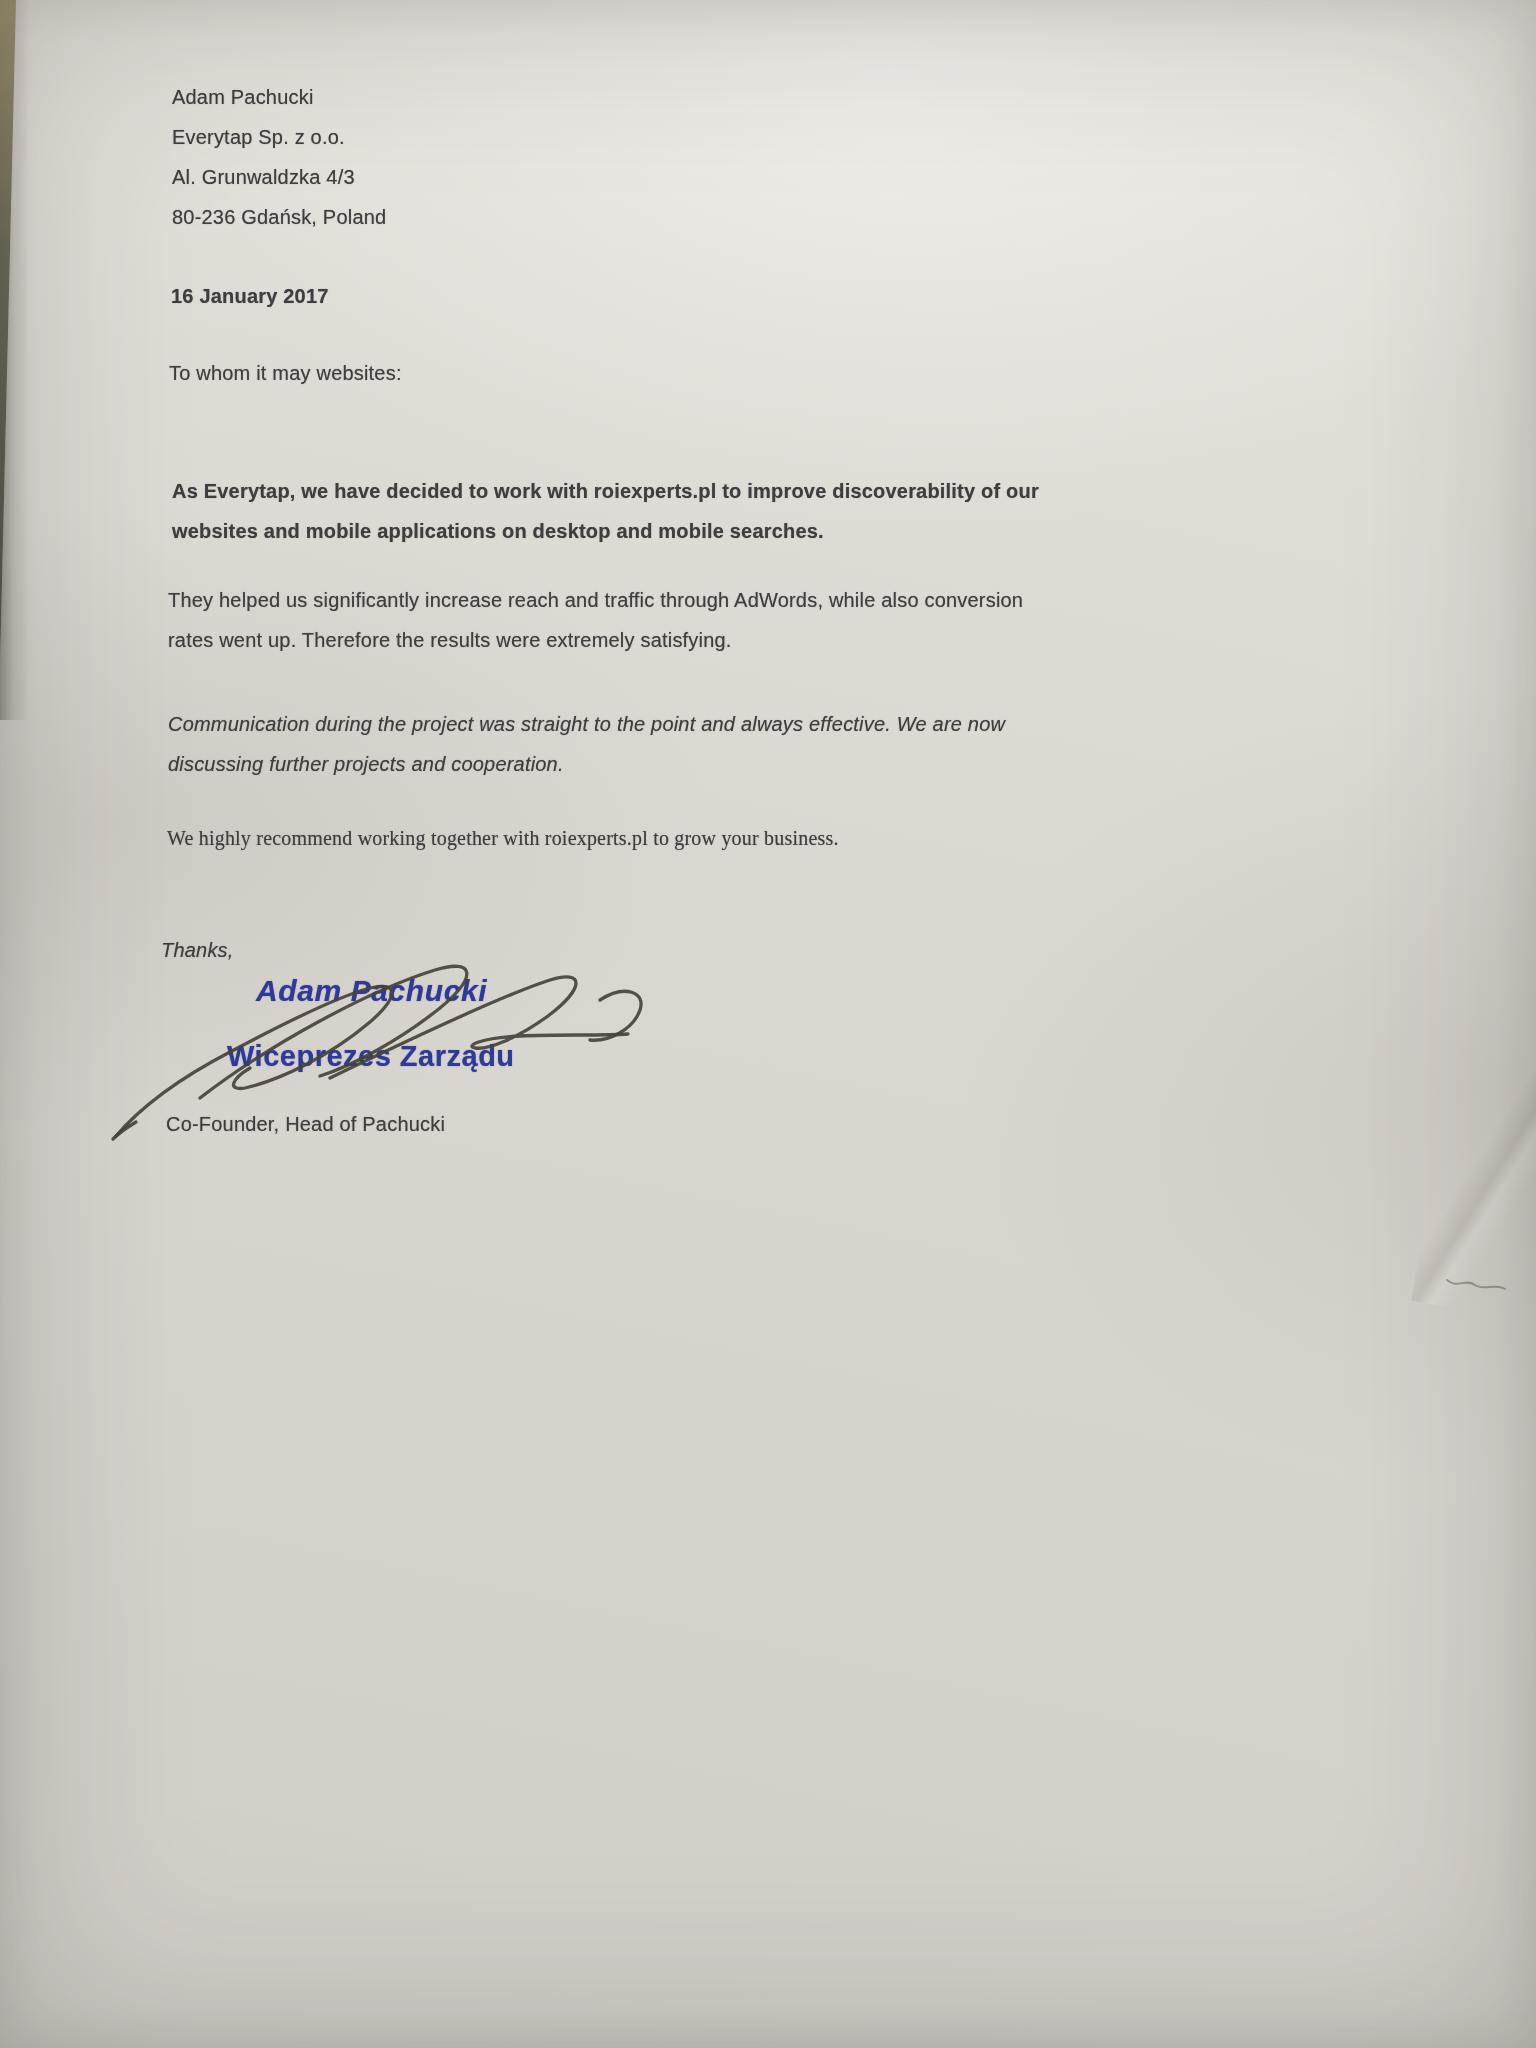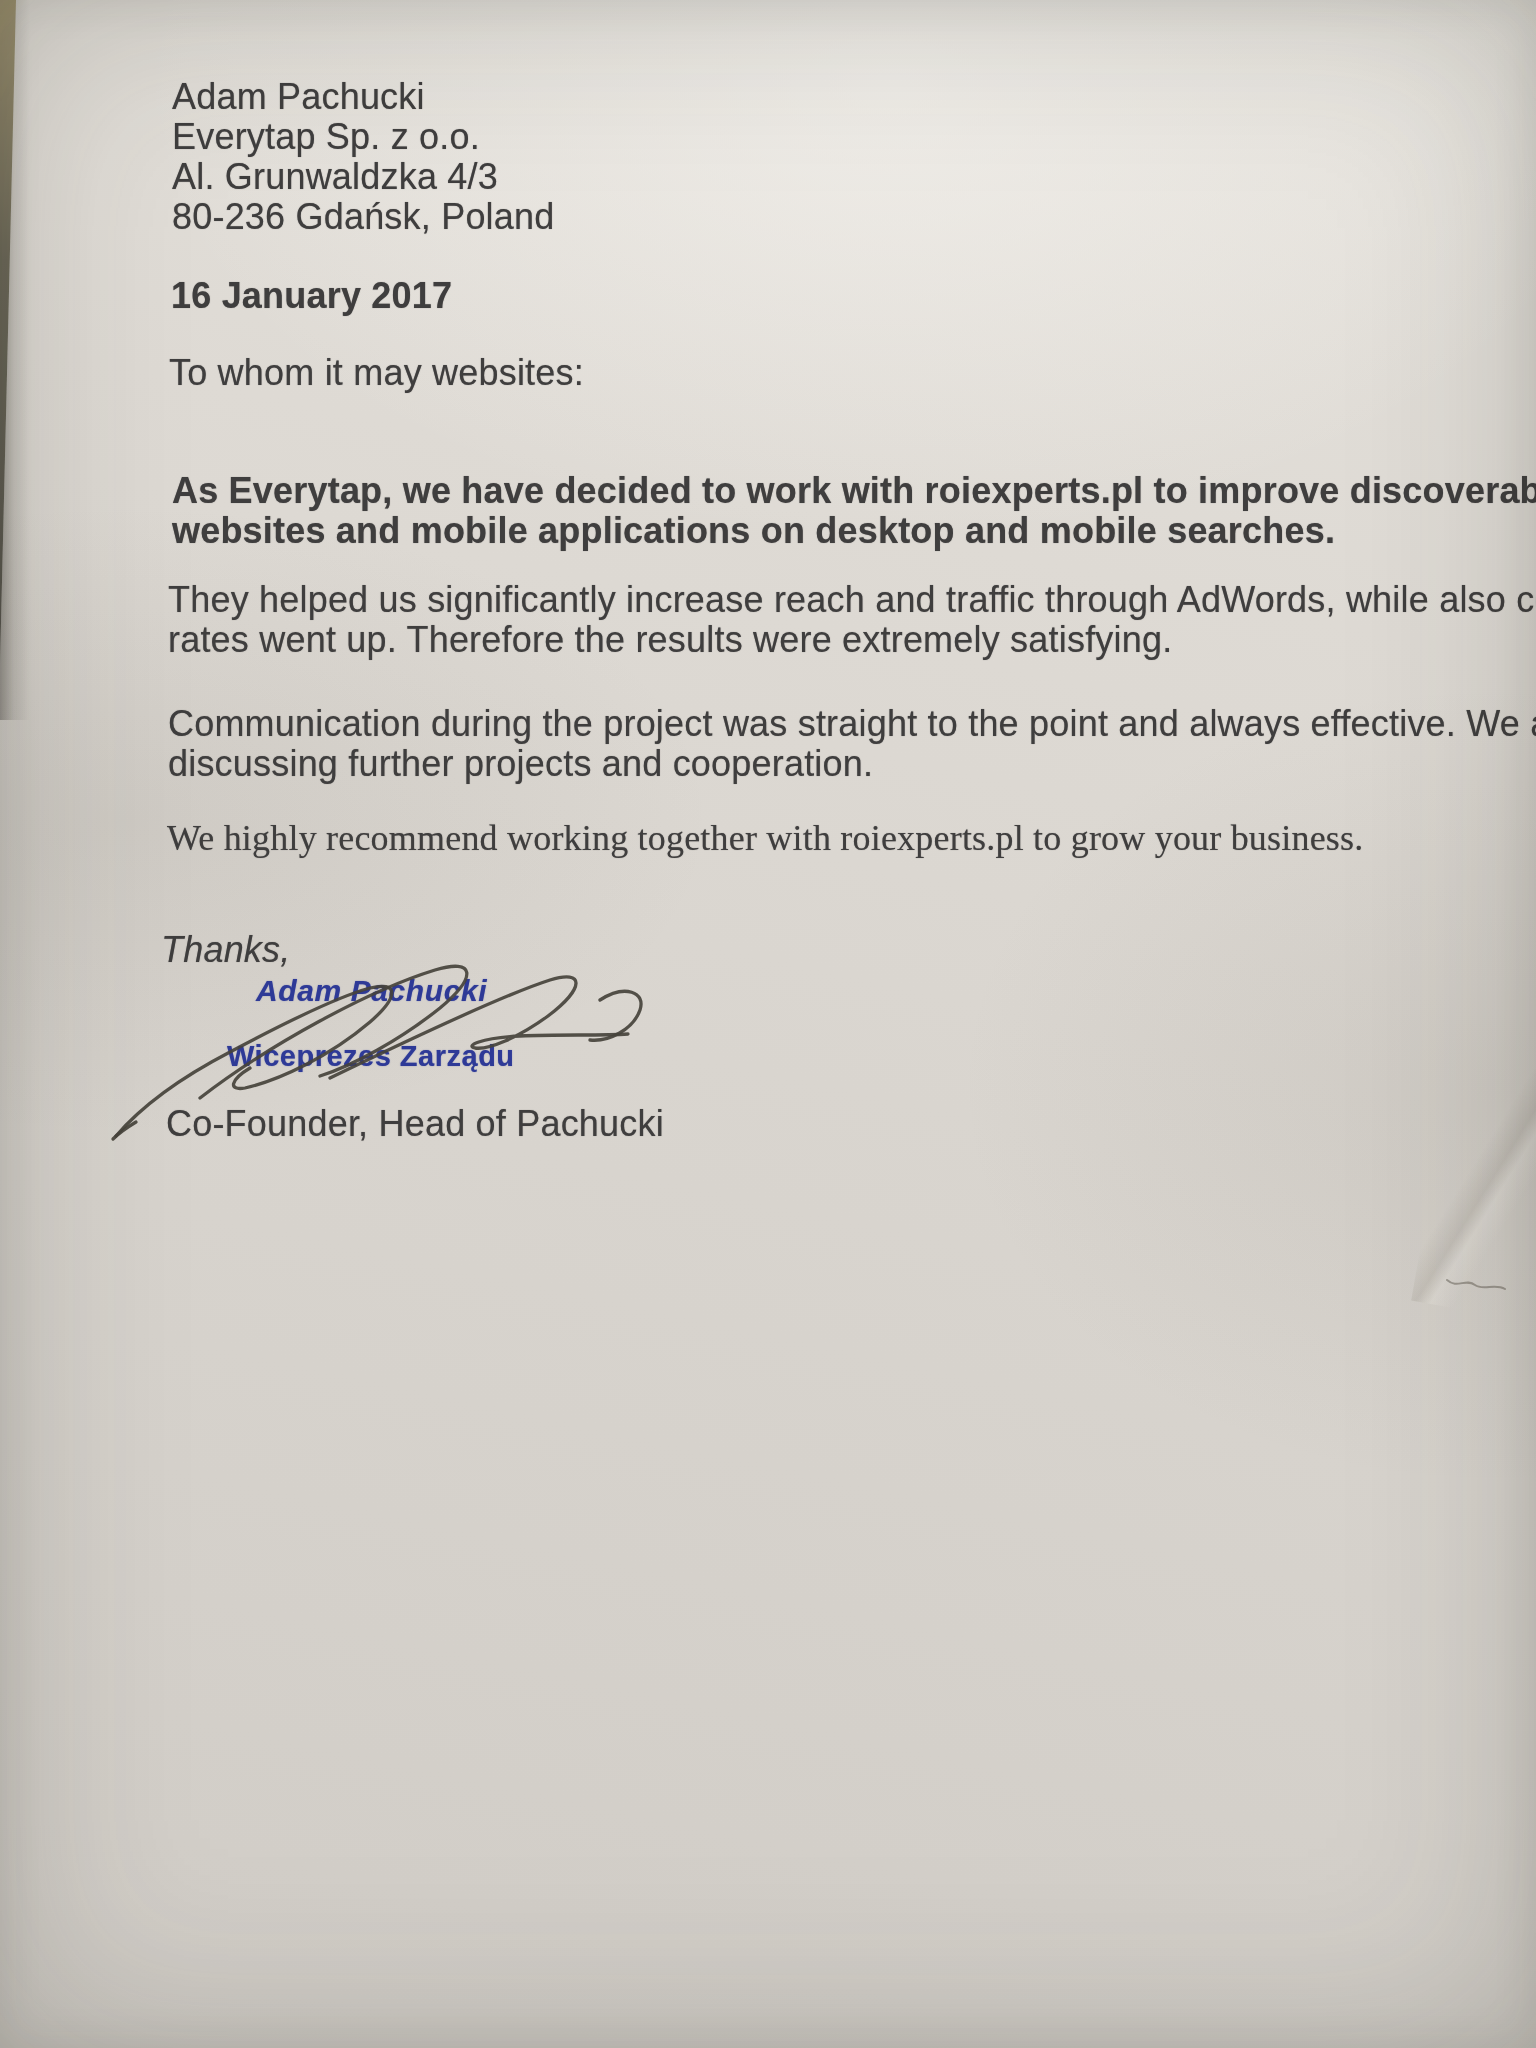--- a/index.html
+++ b/index.html
@@ -21,28 +21,28 @@
       radial-gradient(46% 26% at 97% 53%, rgba(126,120,110,0.13), rgba(0,0,0,0) 75%),
       radial-gradient(55% 22% at 8% 40%, rgba(110,105,96,0.11), rgba(0,0,0,0) 70%),
       linear-gradient(192deg,#e6e3dd 0%,#dedad4 28%,#d9d5cf 52%,#d5d1cb 74%,#d0ccc6 100%);
   }
   
   .paper-edge-shadow{
     position:absolute;left:0;top:0;width:30px;height:720px;
     background:linear-gradient(90deg,rgba(58,55,47,0.38),rgba(58,55,47,0.12) 45%,rgba(58,55,47,0) 100%);
   }
   .content{color:var(--print-ink,#3f3e3e);}
-  .block{position:absolute;font-size:36px;line-height:40px;letter-spacing:0.2px;
+  .block{position:absolute;font-size:20px;line-height:40px;letter-spacing:0.2px;
          text-shadow:0 0 1px rgba(63,62,62,0.55);white-space:pre;}
   .sender{left:172px;top:77px;}
   .date{left:171px;top:276px;font-weight:bold;}
   .salutation{left:169px;top:353px;}
   .p0{left:172px;top:471px;font-weight:bold;}
   .p1{left:168px;top:580px;}
-  .p2{left:168px;top:704px;}
+  .p2{left:168px;top:704px;font-style:italic;}
   .p3{left:167px;top:818px;font-family:Liberation Serif, serif;}
   .closing{left:161px;top:930px;font-style:italic;}
   .stamp-name{
     left:256px;top:971px;font-size:30px;font-weight:bold;font-style:italic;
     color:var(--stamp-blue,#2e3a97);letter-spacing:0.6px;
     text-shadow:0 0 1.2px rgba(46,58,151,0.6);
   }
   .stamp-title{
     left:227px;top:1036px;font-size:29px;font-weight:bold;
     color:var(--stamp-blue,#2e3a97);letter-spacing:0.5px;

